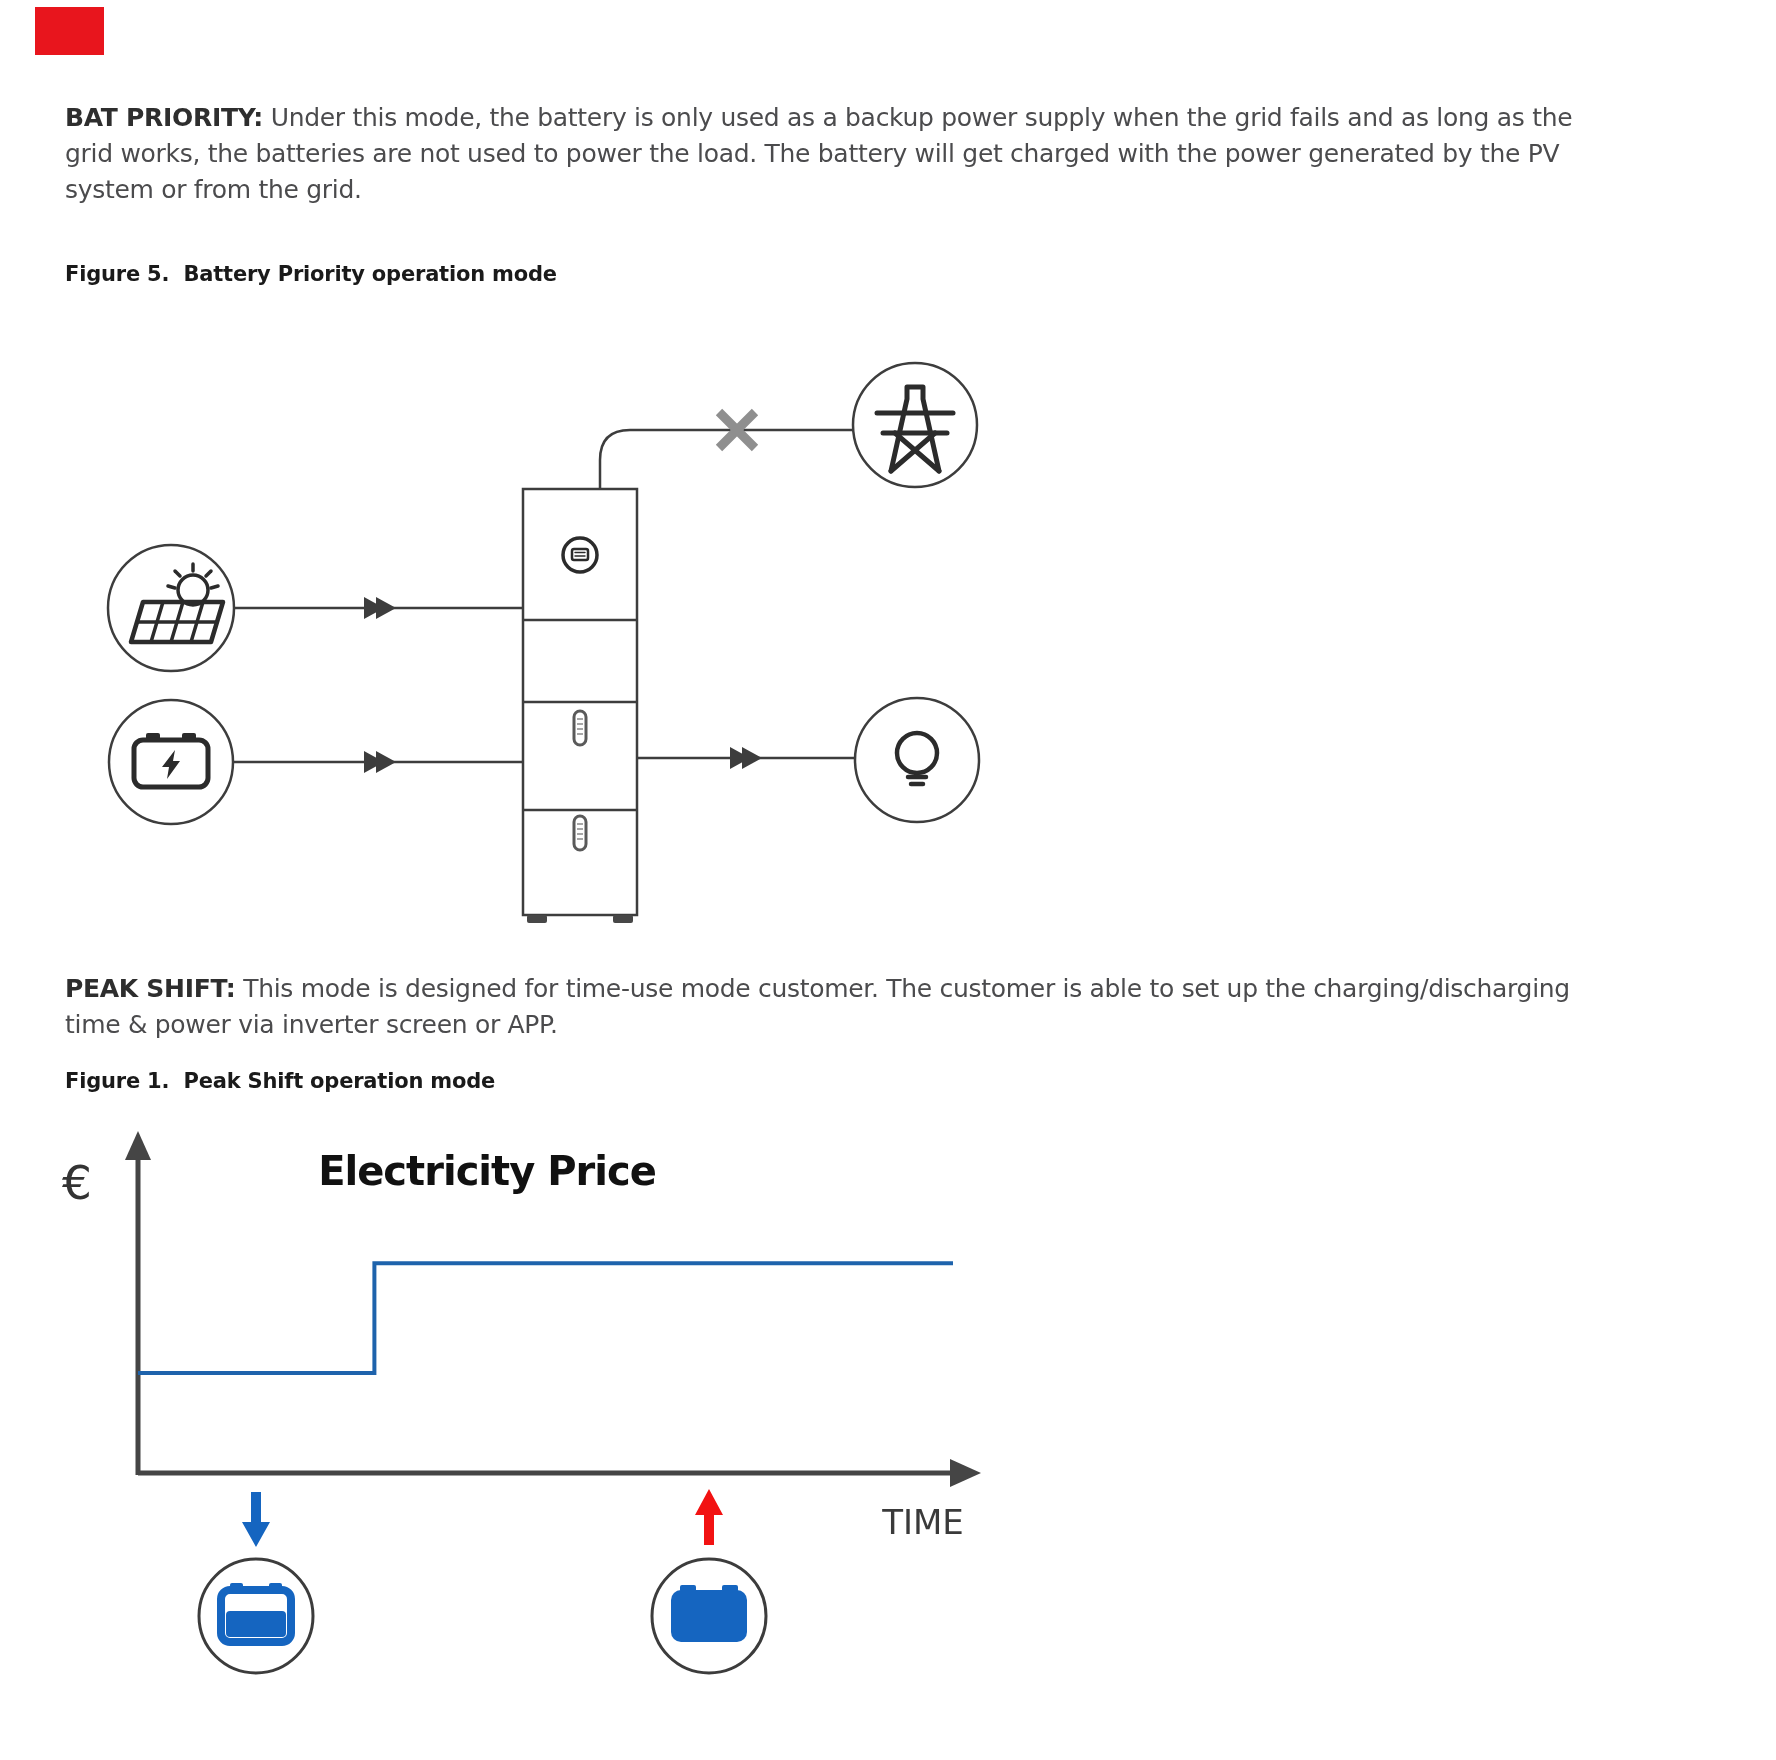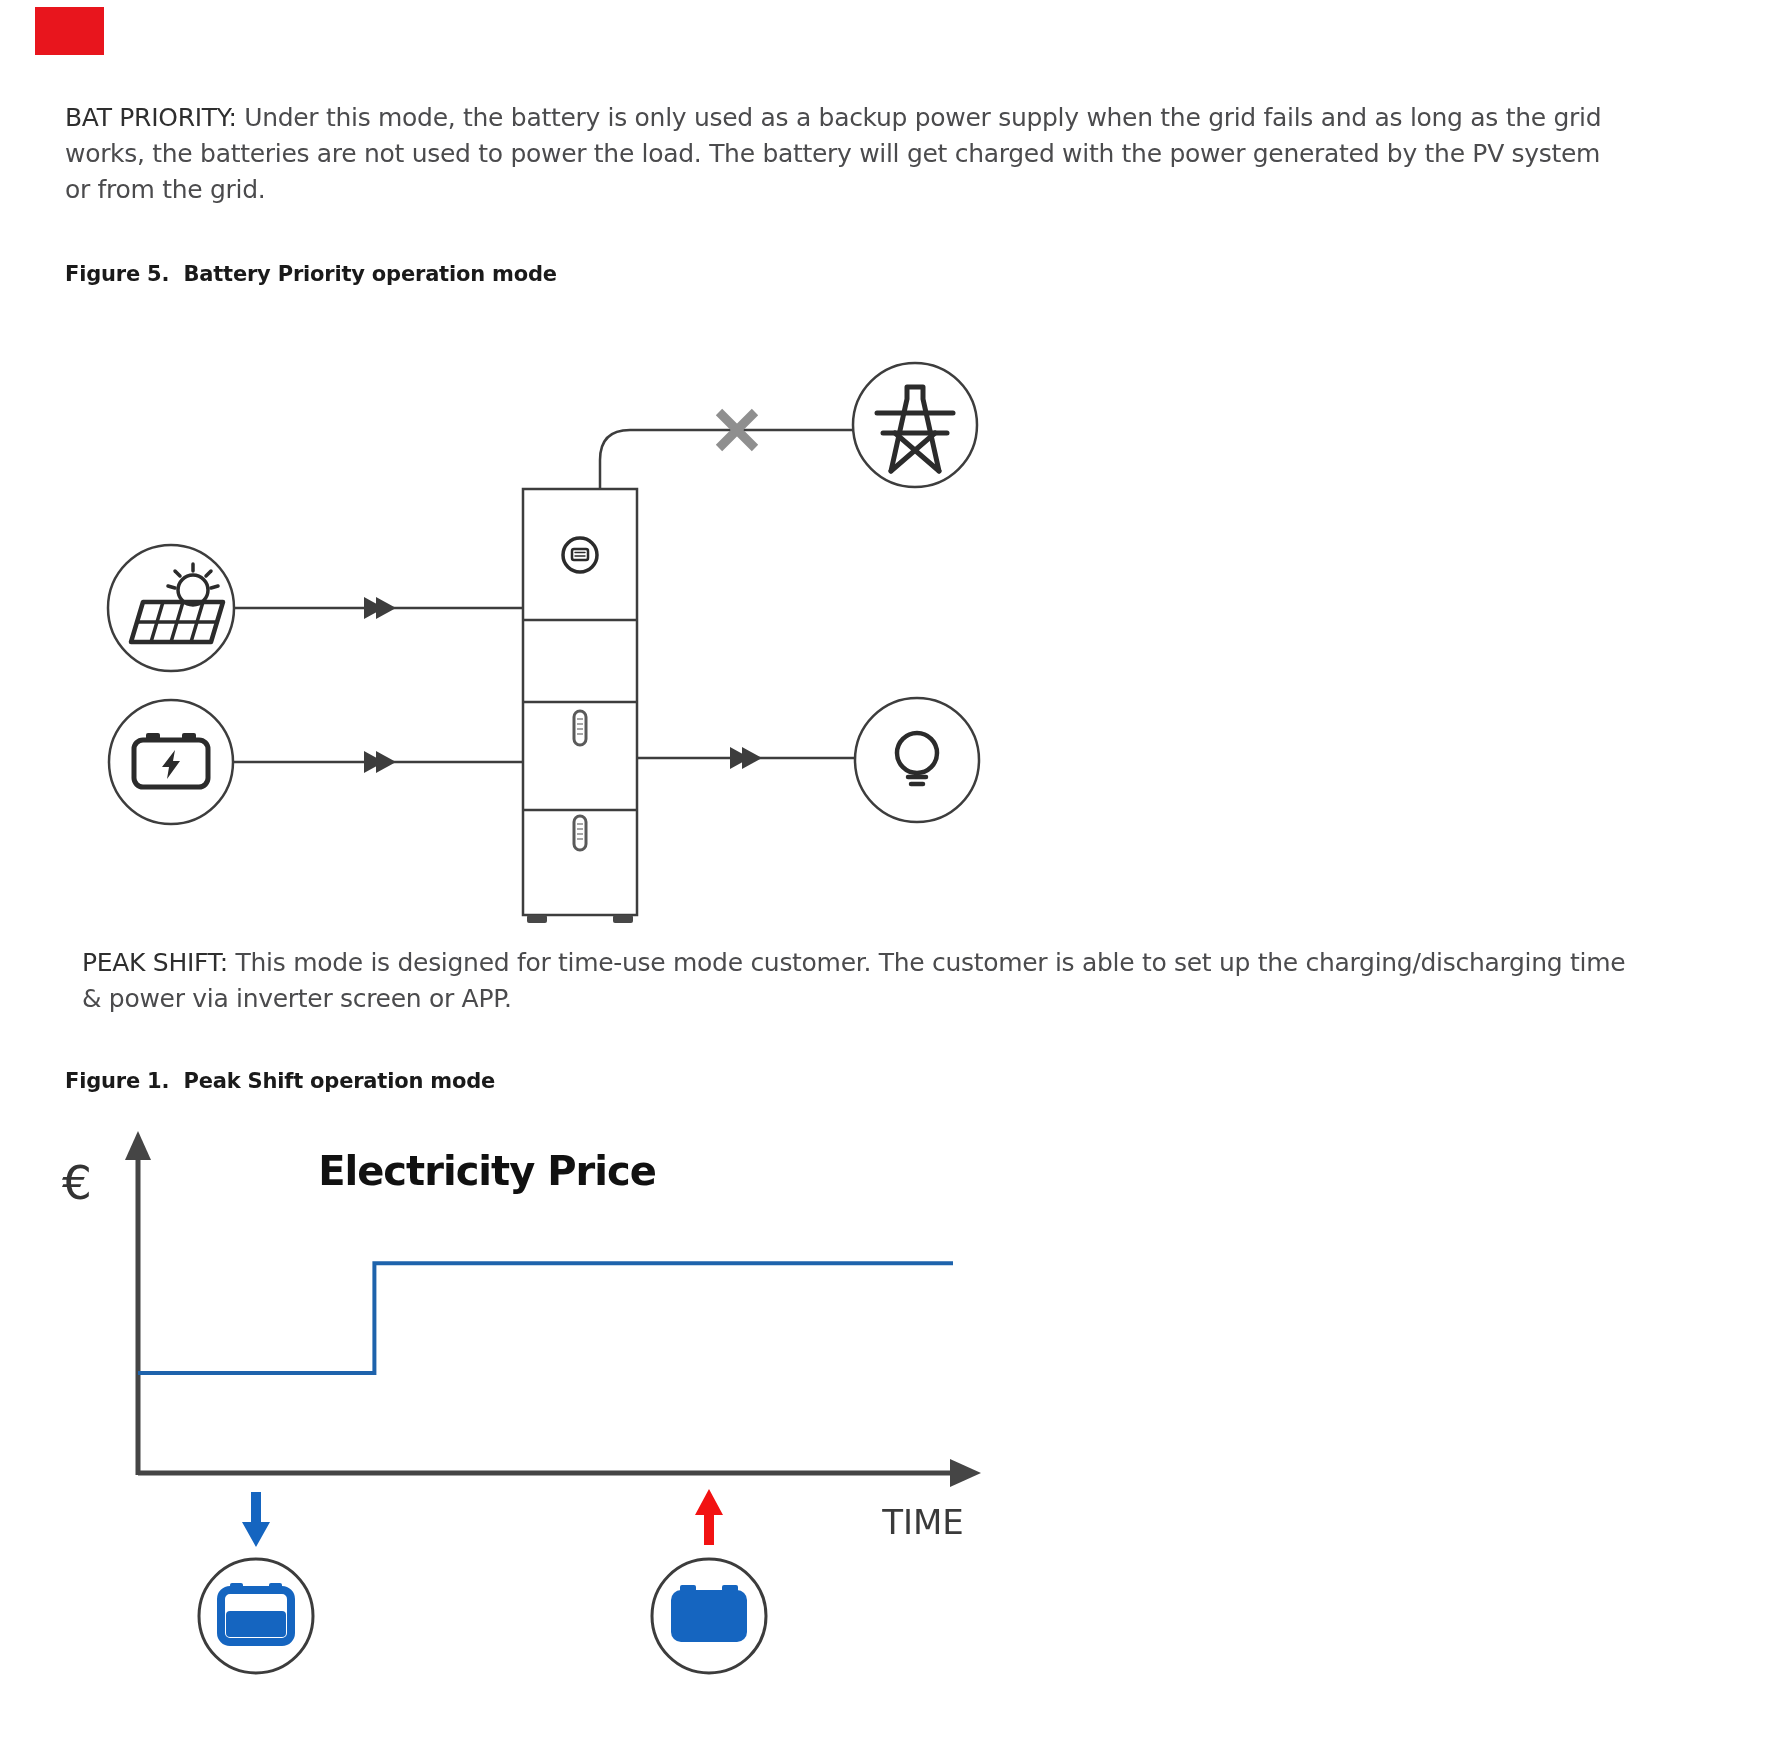--- a/index.html
+++ b/index.html
@@ -22,23 +22,23 @@
   }
   .corner-marker{
     position:absolute;left:35px;top:7px;width:69px;height:48px;
     background:var(--marker-red);
   }
   .body-text{
     position:absolute;left:65px;width:1555px;margin:0;
     font-size:25px;line-height:36px;letter-spacing:-0.3px;
     color:var(--body-gray);
   }
-  .body-text b{color:var(--lead-dark);font-weight:normal;}
+  .body-text b{color:var(--lead-dark);font-weight:bold;}
   .p1{top:100px;}
-  .p2{top:945px;margin-left:17px;}
+  .p2{top:971px;}
   .caption{
     position:absolute;left:65px;margin:0;
     font-size:21px;font-weight:bold;color:var(--ink);
     white-space:pre-wrap;letter-spacing:-0.2px;
   }
   .cap5{top:262px;}
   .cap6{top:1069px;}
   .fig-svg{position:absolute;}
   #fig5{left:80px;top:300px;}
   #fig6{left:50px;top:1120px;}

